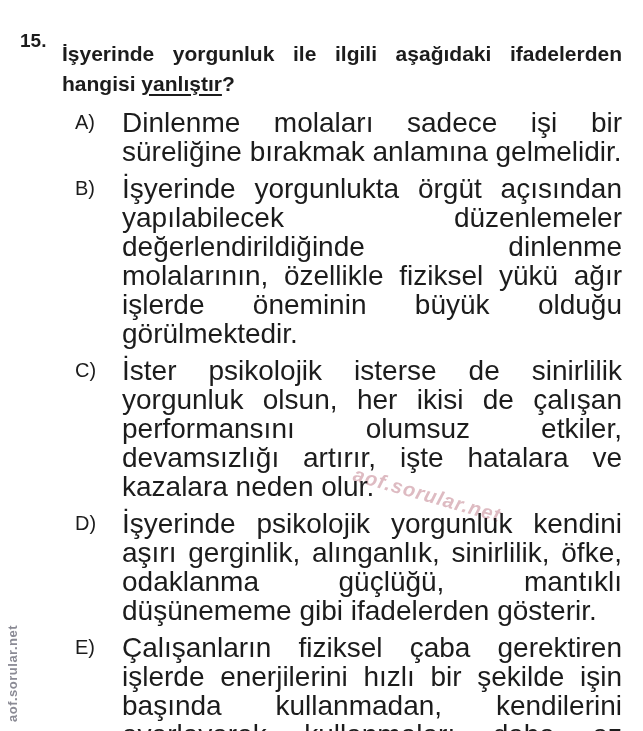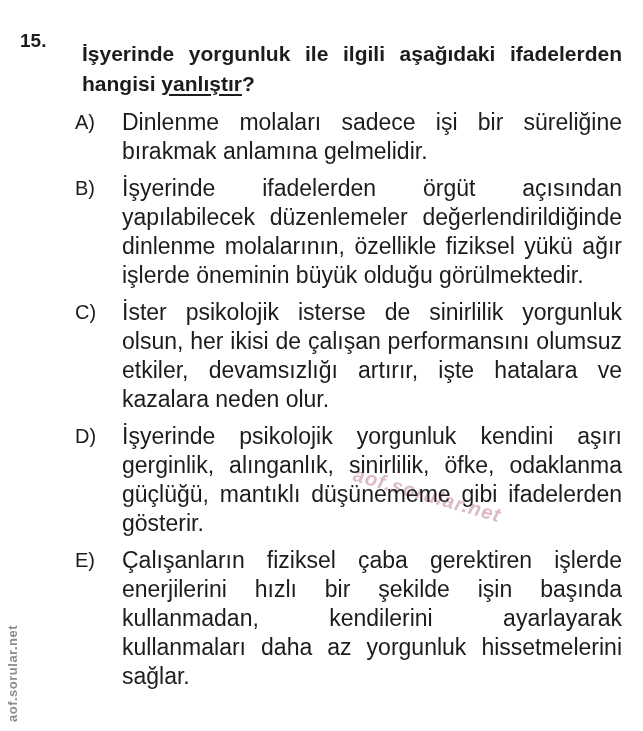--- a/index.html
+++ b/index.html
@@ -17,21 +17,20 @@
     color: #1c1c1c;
   }
 
   
   .question {
     position: absolute;
     top: 27px;
     left: 20px;
     width: 602px;
     display: flex;
-    gap: 20px;
   }
   .q-num {
     flex: none;
     width: 42px;
     font-size: 19px;
     font-weight: 700;
     padding-top: 3px;
   }
   .q-text {
     flex: 1;
@@ -59,21 +58,21 @@
     margin-bottom: 8px;
   }
   .opt-letter {
     flex: none;
     width: 47px;
     font-size: 20px;
     line-height: 29px;
   }
   .opt-text {
     flex: 1;
-    font-size: 23px;
+    font-size: 28px;
     line-height: 29px;
     text-align: justify;
   }
 
   
   .wm-side {
     position: absolute;
     left: 5px;
     top: 722px;
     transform: rotate(-90deg);
@@ -114,21 +113,21 @@
 
   <div class="options">
 
     <div class="opt">
       <div class="opt-letter">A)</div>
       <div class="opt-text">Dinlenme molaları sadece işi bir süreliğine bırakmak anlamına gelmelidir.</div>
     </div>
 
     <div class="opt">
       <div class="opt-letter">B)</div>
-      <div class="opt-text">İşyerinde ifadelerden örgüt açısından yapılabilecek düzenlemeler değerlendirildiğinde dinlenme molalarının, özellikle fiziksel yükü ağır işlerde öneminin büyük olduğu görülmektedir.</div>
+      <div class="opt-text">İşyerinde yorgunlukta örgüt açısından yapılabilecek düzenlemeler değerlendirildiğinde dinlenme molalarının, özellikle fiziksel yükü ağır işlerde öneminin büyük olduğu görülmektedir.</div>
     </div>
 
     <div class="opt">
       <div class="opt-letter">C)</div>
       <div class="opt-text">İster psikolojik isterse de sinirlilik yorgunluk olsun, her ikisi de çalışan performansını olumsuz etkiler, devamsızlığı artırır, işte hatalara ve kazalara neden olur.</div>
     </div>
 
     <div class="opt">
       <div class="opt-letter">D)</div>
       <div class="opt-text">İşyerinde psikolojik yorgunluk kendini aşırı gerginlik, alınganlık, sinirlilik, öfke, odaklanma güçlüğü, mantıklı düşünememe gibi ifadelerden gösterir.</div>

